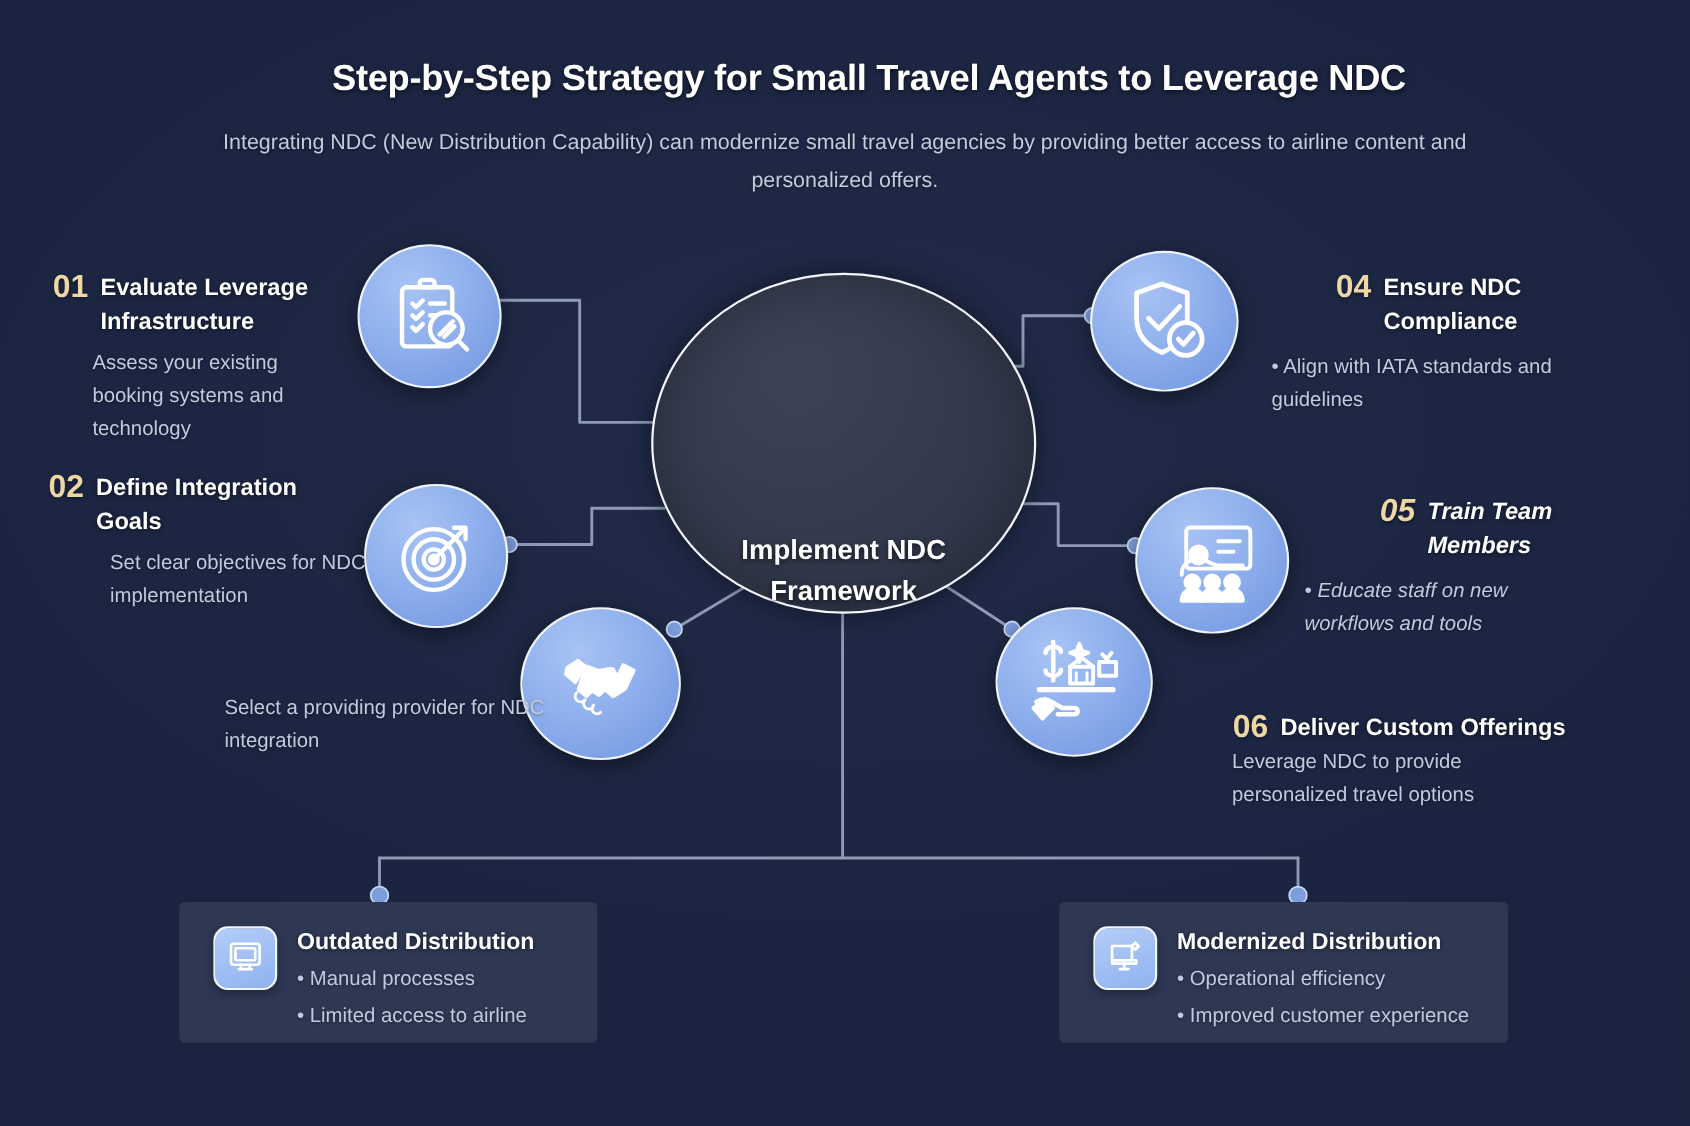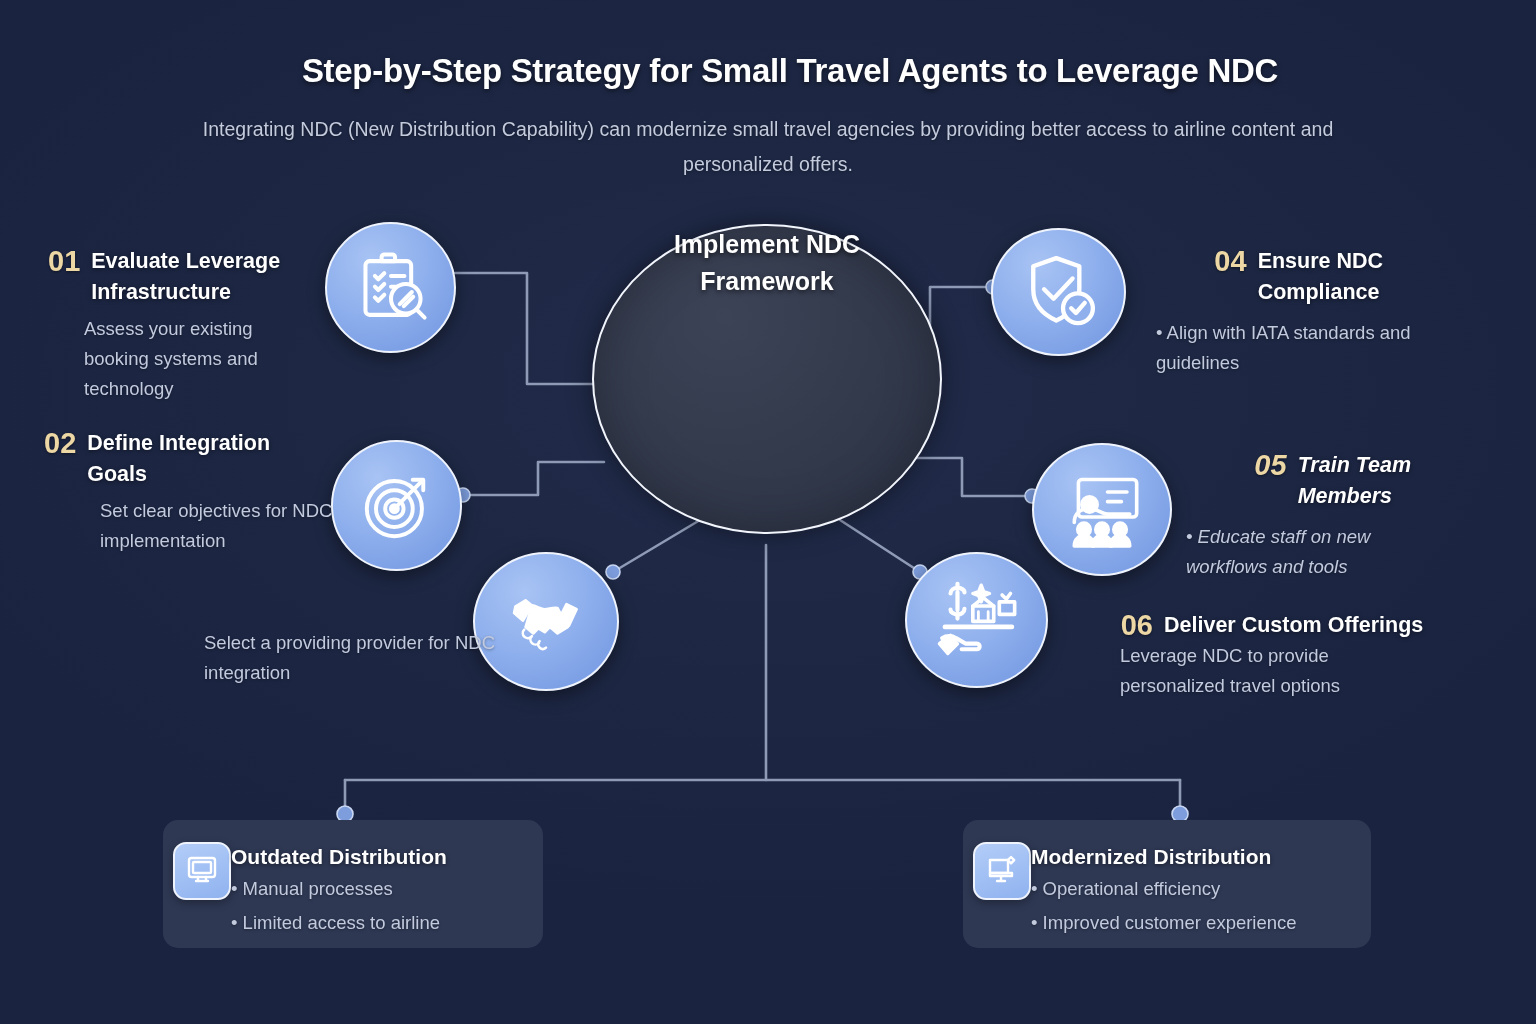--- a/index.html
+++ b/index.html
@@ -32,26 +32,26 @@
     color: #c3cbdd;
     max-width: 1210px; margin-left: auto; margin-right: auto;
     text-shadow: 0 1px 3px rgba(0,0,0,.4);
   }
 
   
   #wires { position: absolute; inset: 0; width: 1536px; height: 1024px; pointer-events: none; }
 
   
   #hub {
-    position: absolute; left: 592px; top: 224px;
+    position: absolute; left: 592px; top: 248px;
     width: 350px; height: 310px; border-radius: 50%;
     background: radial-gradient(ellipse at 38% 30%, #3c4356 0%, #343b4d 45%, #2b3243 100%);
     border: 2.5px solid #f2f5fb;
     box-shadow: 0 0 26px rgba(0,0,0,.45), inset 0 0 50px rgba(0,0,0,.25);
-    display: flex; align-items: flex-start; justify-content: center;
+    display: flex; align-items: flex-end; justify-content: center;
   }
   #hub-label {
     font-size: 25px; font-weight: bold; color: #ffffff; text-align: center;
     line-height: 37px; text-shadow: 0 2px 5px rgba(0,0,0,.6);
   }
 
   
   .bubble {
     position: absolute; border-radius: 50%;
     background: radial-gradient(circle at 35% 28%, #a8c3f4 0%, #8fb0ed 45%, #6f94e0 100%);
@@ -76,24 +76,24 @@
   .step-desc {
     font-size: 18.5px; line-height: 30px; color: #c2cade;
     margin-top: 6px;
     text-shadow: 0 1px 3px rgba(0,0,0,.35);
   }
   .step.r .step-head { justify-content: center; }
 
   
   .card {
     position: absolute;
-    border-radius: 15px;
+    border-radius: 5px;
     background: linear-gradient(180deg, #2d3煎 0%, #2b3busy 100%);
-    display: flex; align-items: flex-start; 
-    padding: 22px 10px;
+    display: flex; align-items: flex-start; gap: 18px;
+    padding: 22px 31px;
   }
   .card-inner { background: #2e3853; }
   .card-ico {
     flex: 0 0 auto;
     width: 58px; height: 58px; border-radius: 13px;
     background: linear-gradient(160deg, #b3cdf8 0%, #8fb2ef 100%);
     border: 2px solid #eef3fc;
     display: flex; align-items: center; justify-content: center;
     box-shadow: 0 3px 9px rgba(0,0,0,.3);
   }
@@ -277,21 +277,21 @@
           <path d="M34 25v7M41 25v7" fill="none" stroke-width="2"></path>
           <rect x="49" y="18" width="11" height="9" fill="none" stroke-width="2.6"></rect>
           <path d="M51 13l3 3 3-4" fill="none" stroke-width="2.6"></path>
           <path d="M10 36h48" stroke-width="3.4"></path>
           <path d="M8 44c3-2 7-2 10 0l7 4h8c2.5 0 2.5 4 0 4H22" fill="none" stroke-width="3"></path>
           <path d="M6 48l8-6 5 6-7 7z"></path>
         </g>
       </svg>
     </span>
   </div>
-  <div class="step r" style="left:1062px; top:610px; width:420px;">
+  <div class="step r" style="left:1062px; top:646px; width:420px;">
     <div class="step-head">
       <span class="step-num">06</span>
       <span class="step-title">Deliver Custom Offerings</span>
     </div>
     <div class="step-desc" style="margin-left:58px; width:300px; margin-top:0px;">Leverage NDC to provide personalized travel options</div>
   </div>
 
   <div class="card card-inner" style="left:163px; top:820px; width:380px; height:128px;">
     <div class="card-ico">
       <span>

